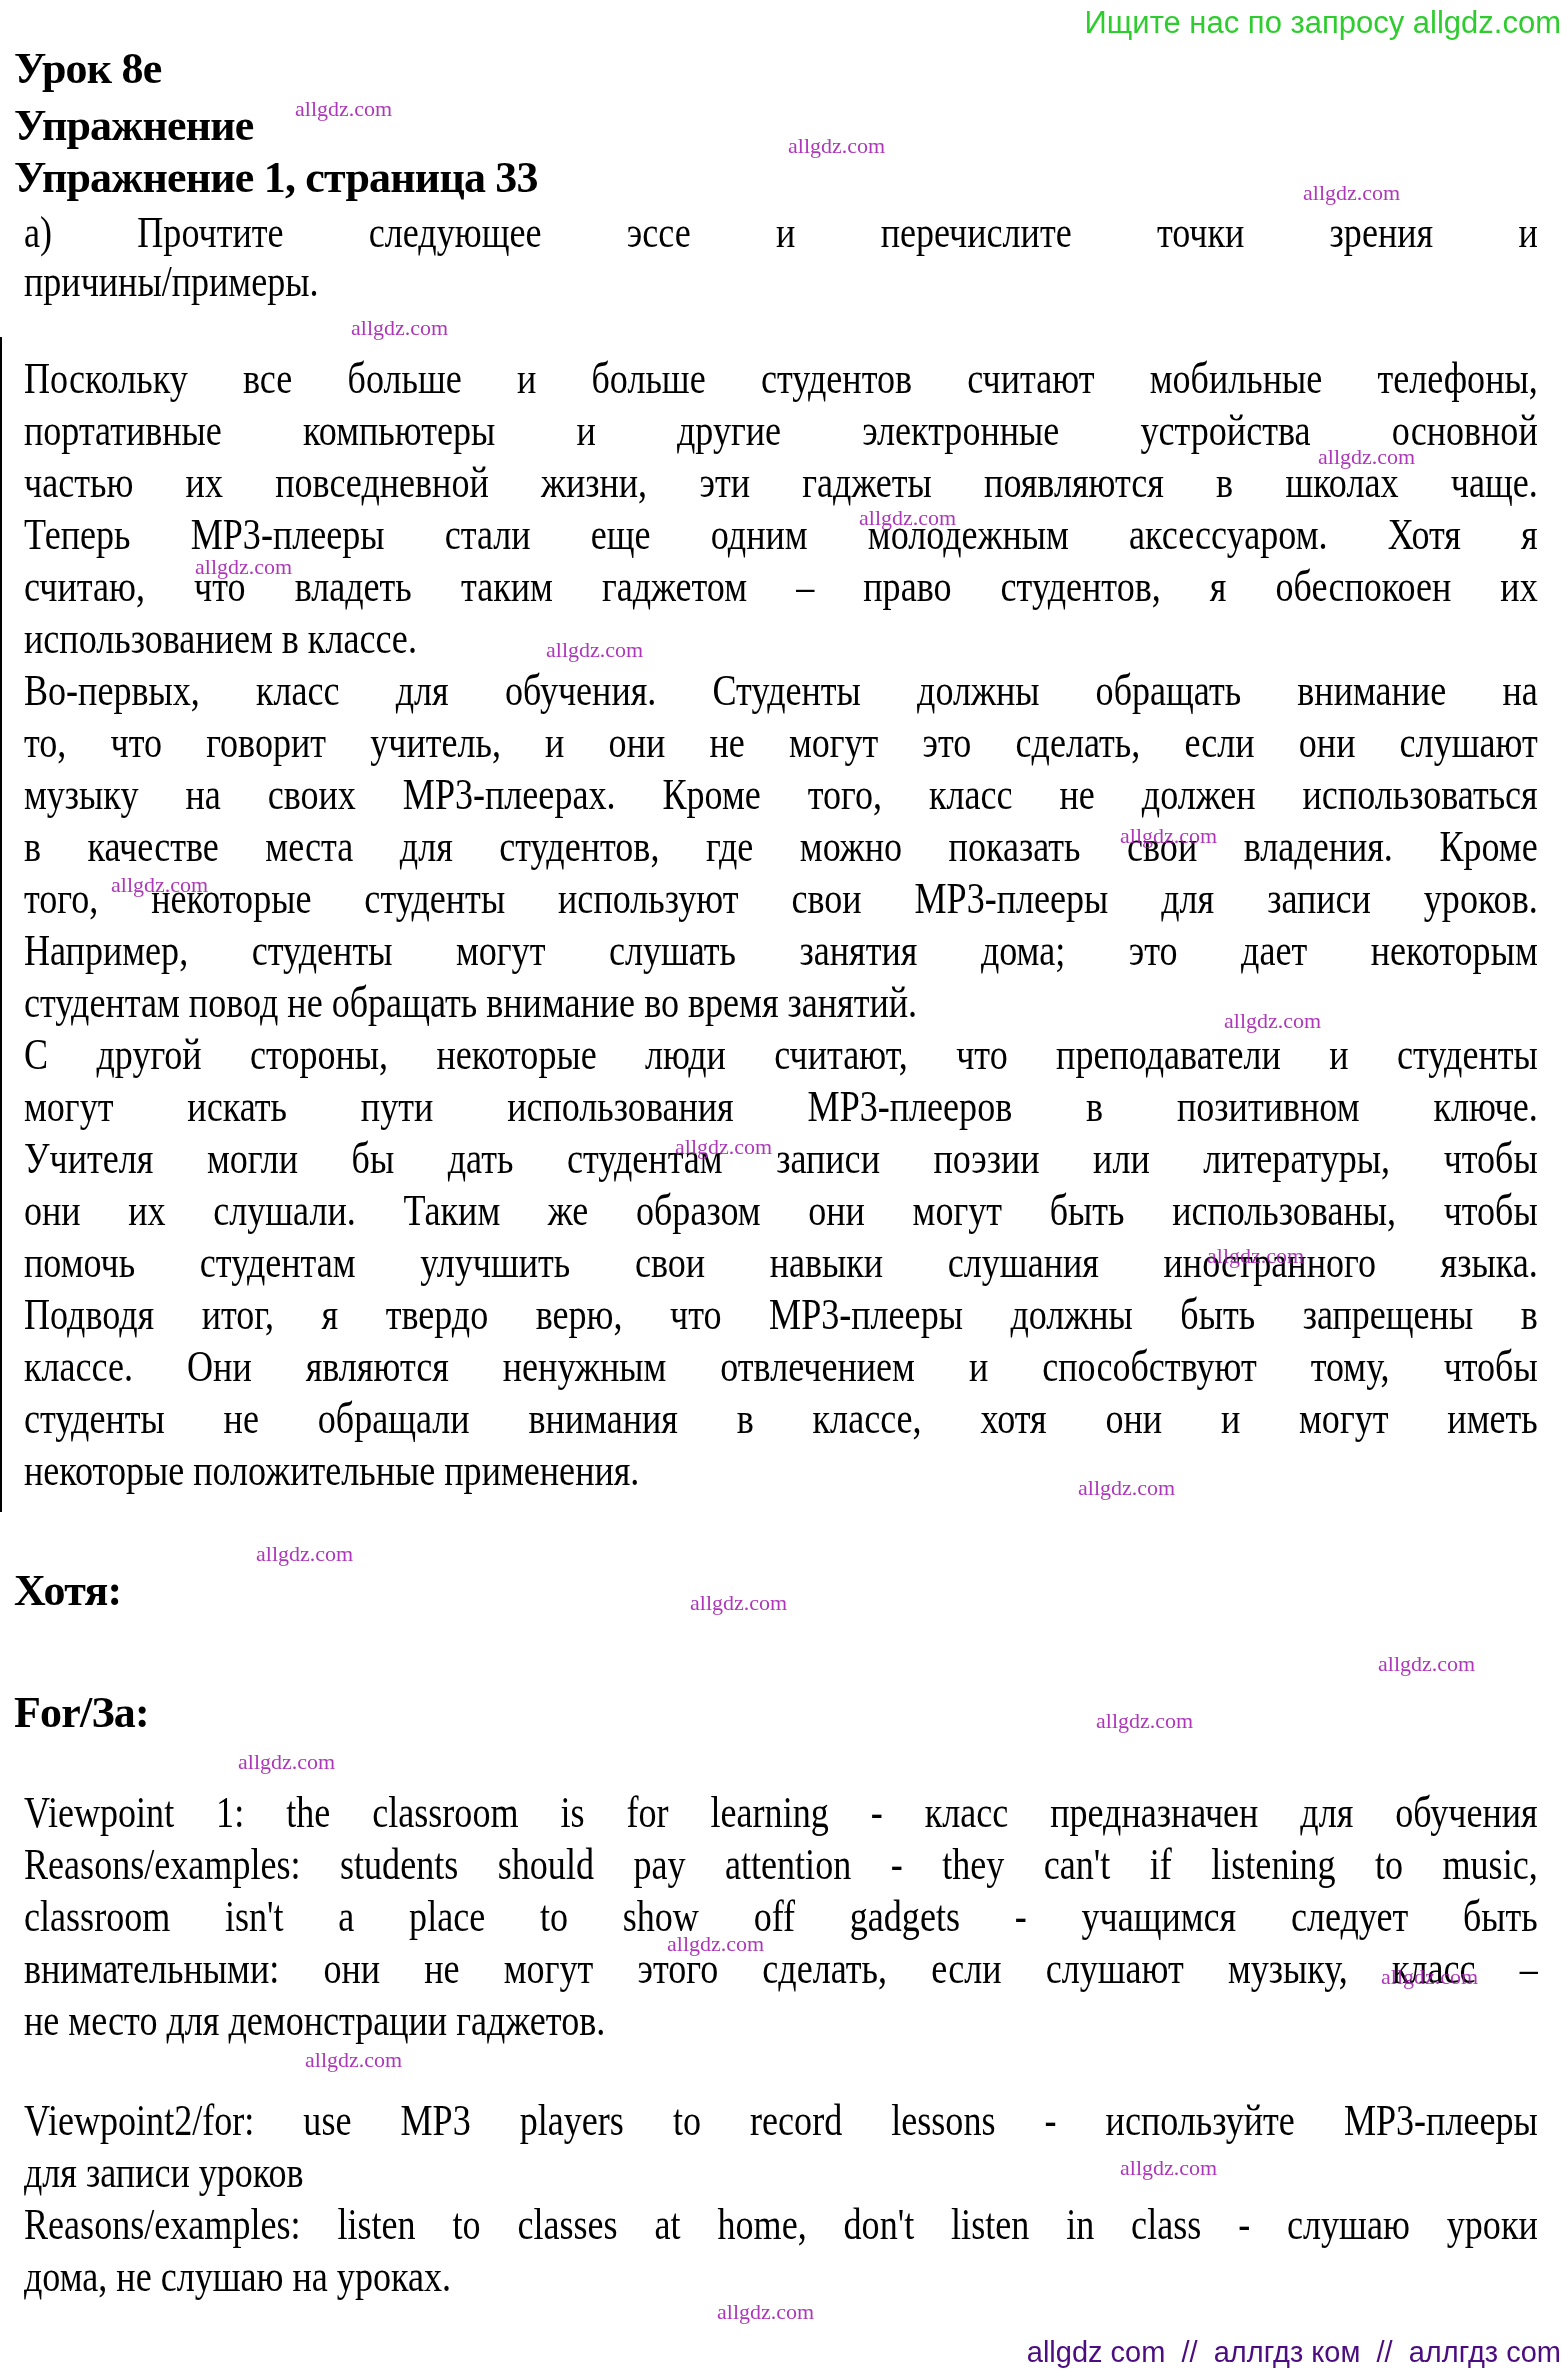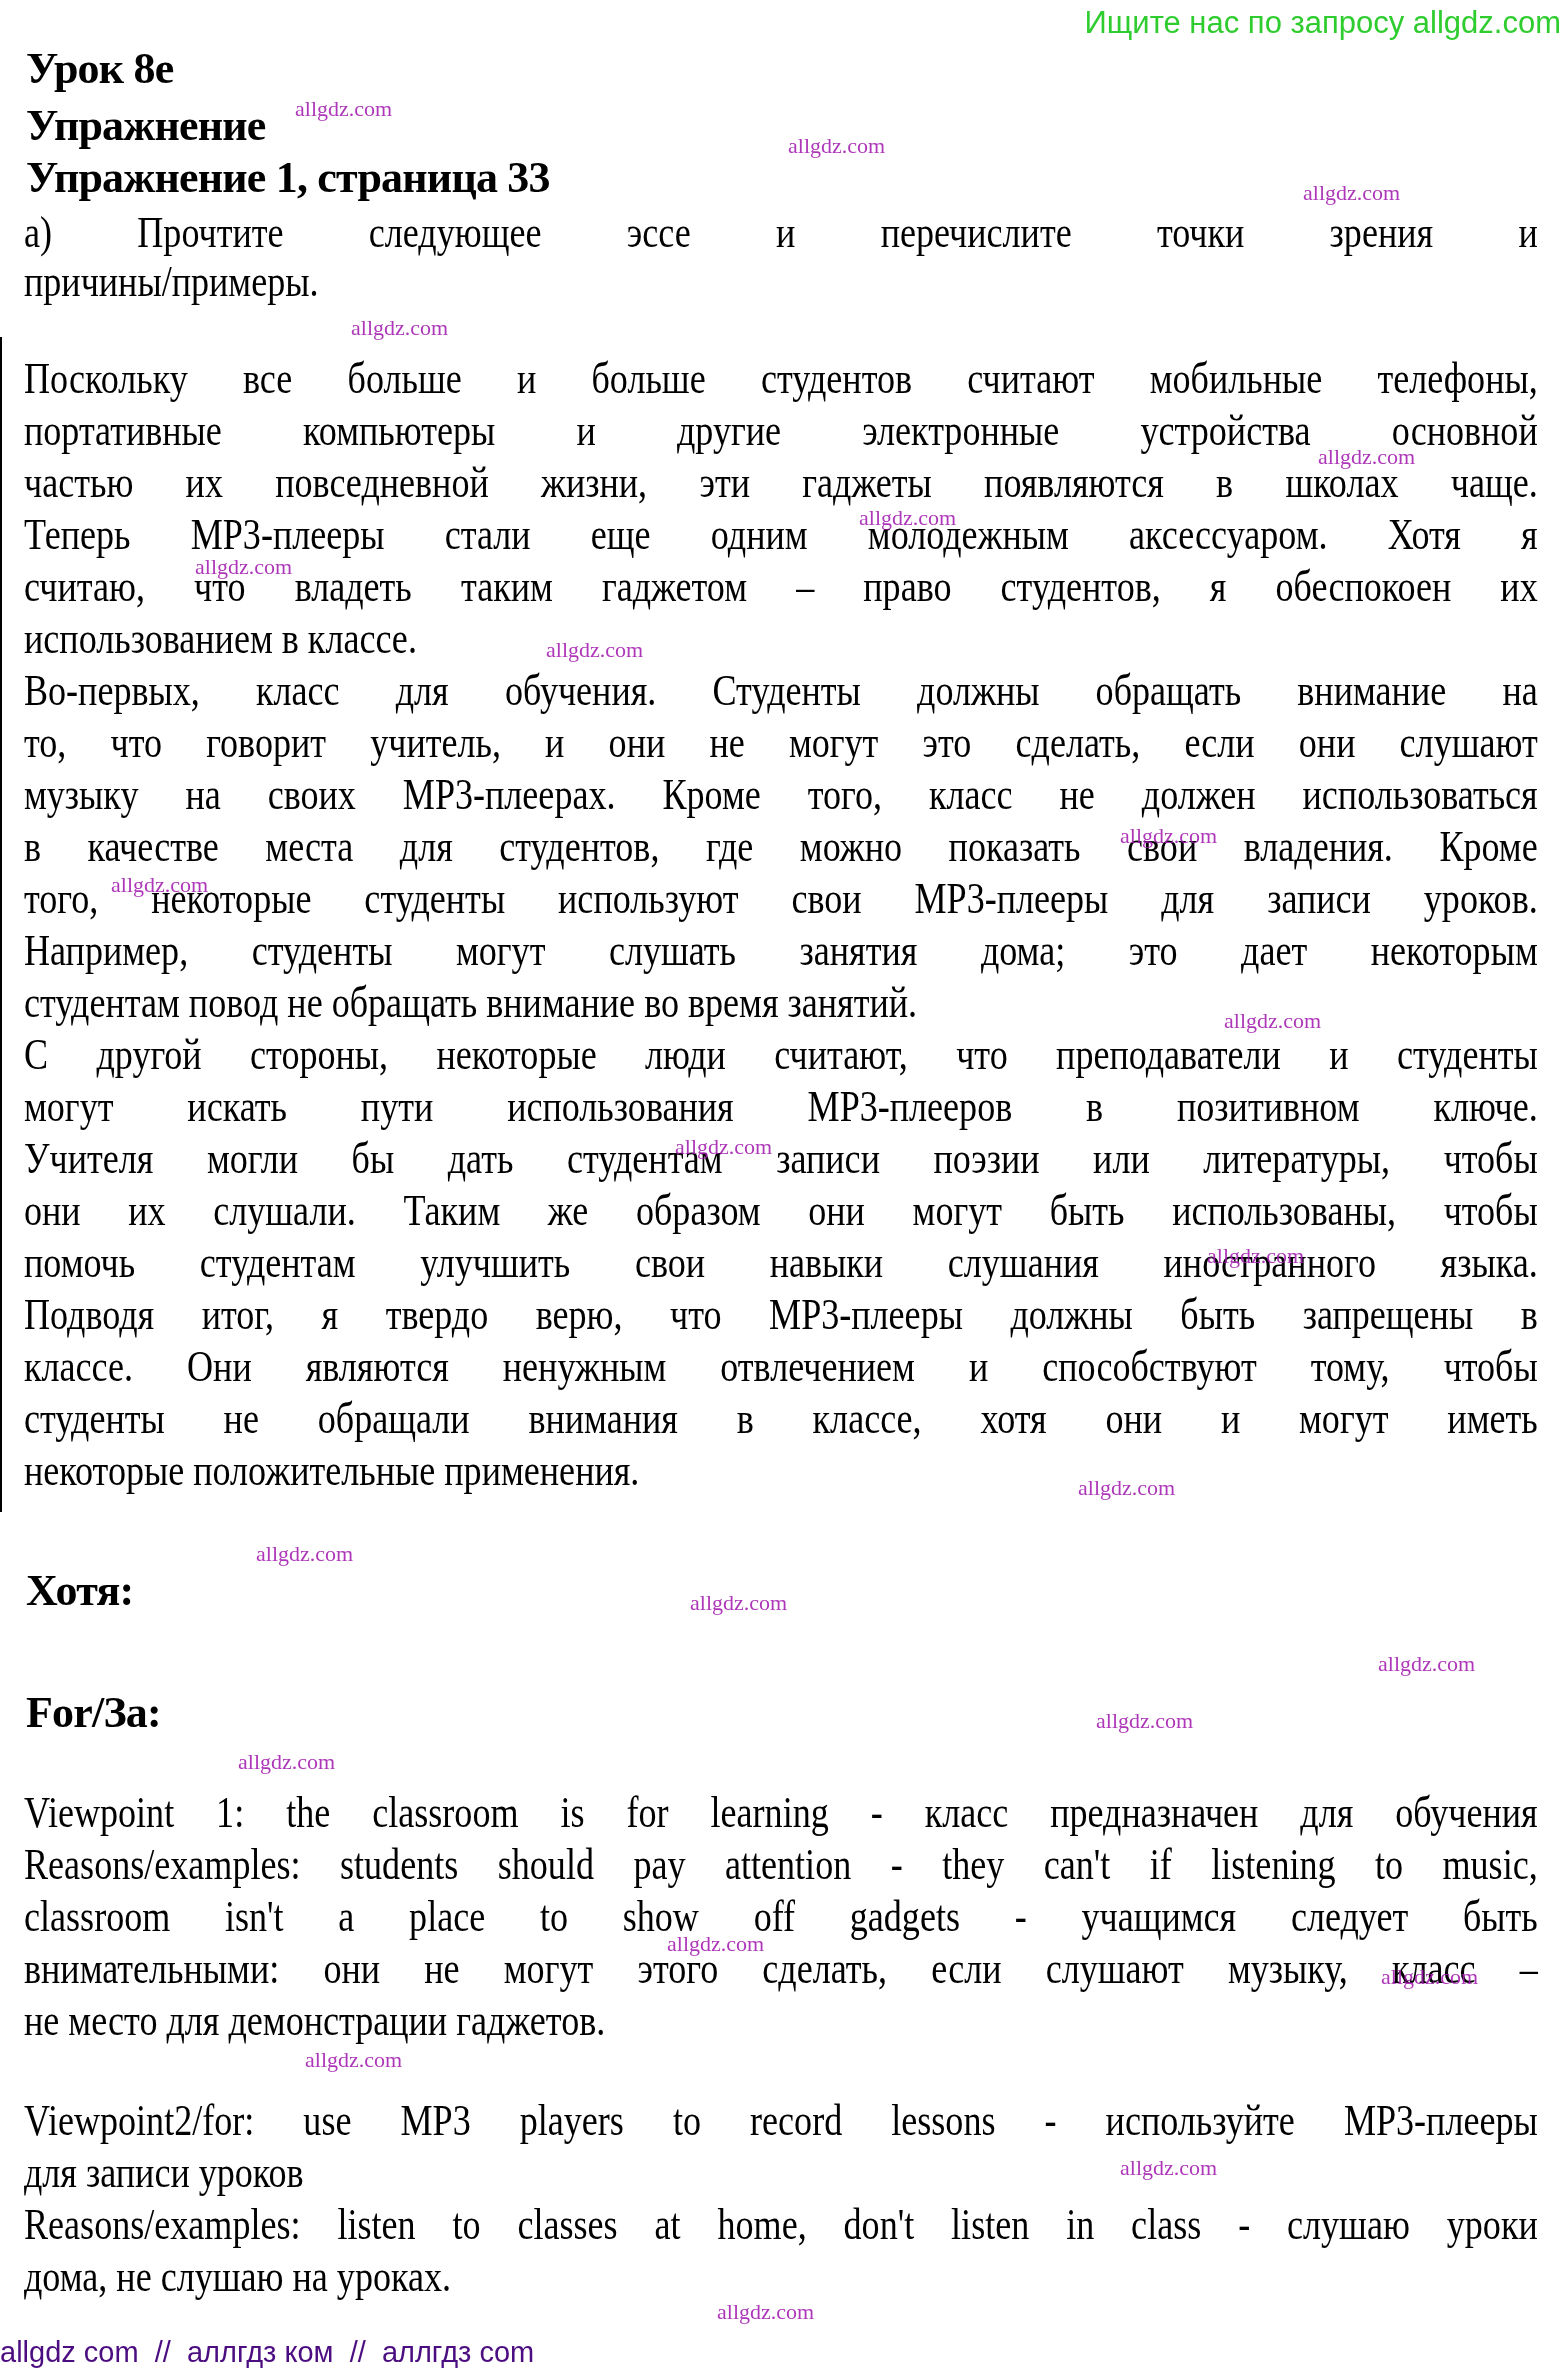--- a/index.html
+++ b/index.html
@@ -3,41 +3,41 @@
 <meta charset="utf-8">
 <style>
   html,body{margin:0;padding:0;background:#ffffff;}
   body{width:1561px;height:2377px;position:relative;overflow:hidden;
        font-family:"Liberation Serif",serif;color:#000;}
   
   .promo{position:absolute;top:6.3px;left:0;right:0;text-align:right;
          font-family:"Liberation Sans",sans-serif;font-size:31px;line-height:1.1;
          color:#2fcc2f;}
   
-  .hd{position:absolute;left:26px;font-weight:bold;font-size:44px;line-height:1.1;
+  .hd{position:absolute;left:14px;font-weight:bold;font-size:44px;line-height:1.1;
       letter-spacing:-0.8px;white-space:nowrap;text-align:center;}
   .hd-lesson{top:45px;}
   .hd-subject{top:102px;}
   .hd-exercise{top:154px;}
   .hd-answer{top:1567px;}
   .hd-for{top:1689px;}
   
   .txt{position:absolute;left:23.5px;width:1846px;transform:scaleX(0.82);
        transform-origin:0 0;font-size:44px;}
   .task{top:208px;line-height:49px;}
   .essay{top:353px;line-height:52px;}
   .viewpoints{top:1787px;line-height:52px;}
   .ln{text-align:justify;text-align-last:justify;}
   .ln.nj{text-align-last:left;}
   .ln.gap{margin-top:48px;}
   
   .wm{position:absolute;font-family:Liberation Serif, serif;font-size:22px;
       line-height:1.2;color:#a21caf;opacity:.88;white-space:nowrap;}
   
-  .footer{position:absolute;top:2336px;left:0;right:0;text-align:left;
+  .footer{position:absolute;top:2336px;left:0;right:0;text-align:right;
           font-family:"Liberation Sans",sans-serif;font-size:29px;color:#4b0d80;
           white-space:pre;}
   
   .edge{position:absolute;left:0;top:337px;width:2.4px;height:1175px;background:#000;}
 </style>
 </head>
 <body>
 
 <div class="edge"></div>
 

